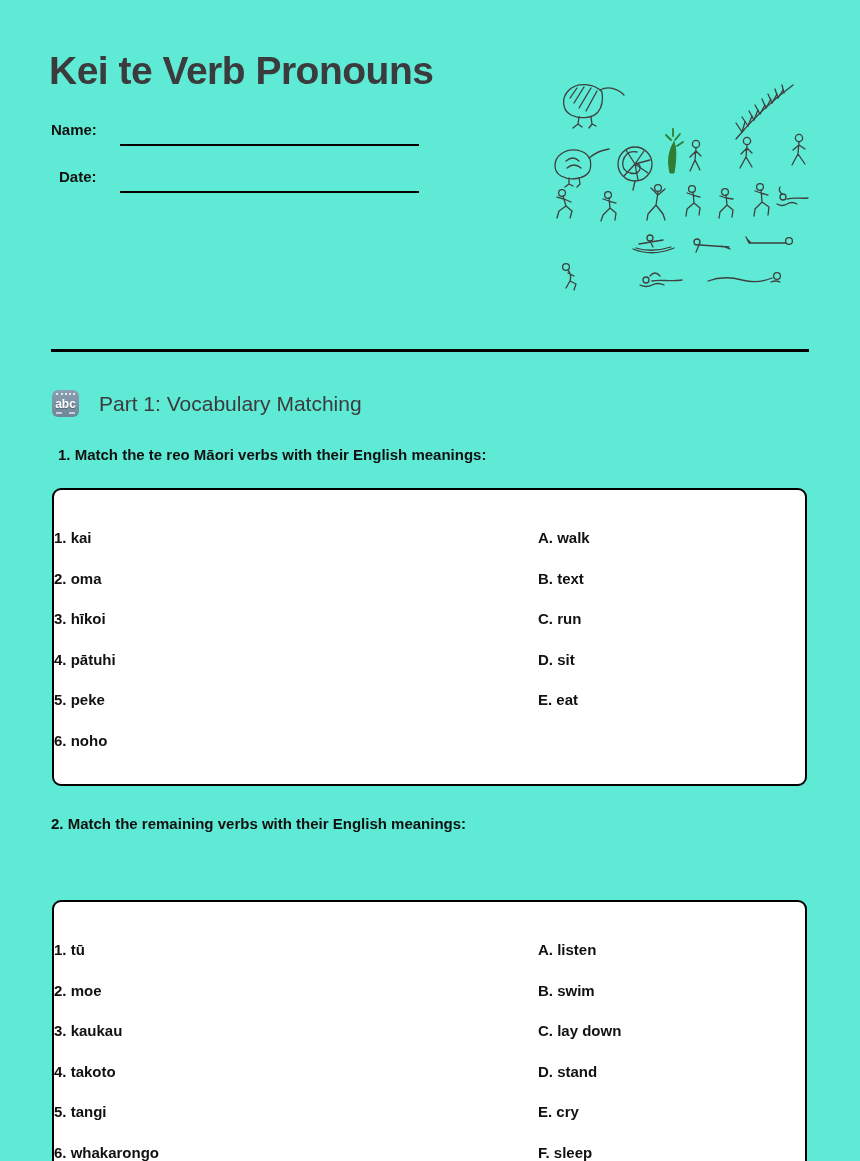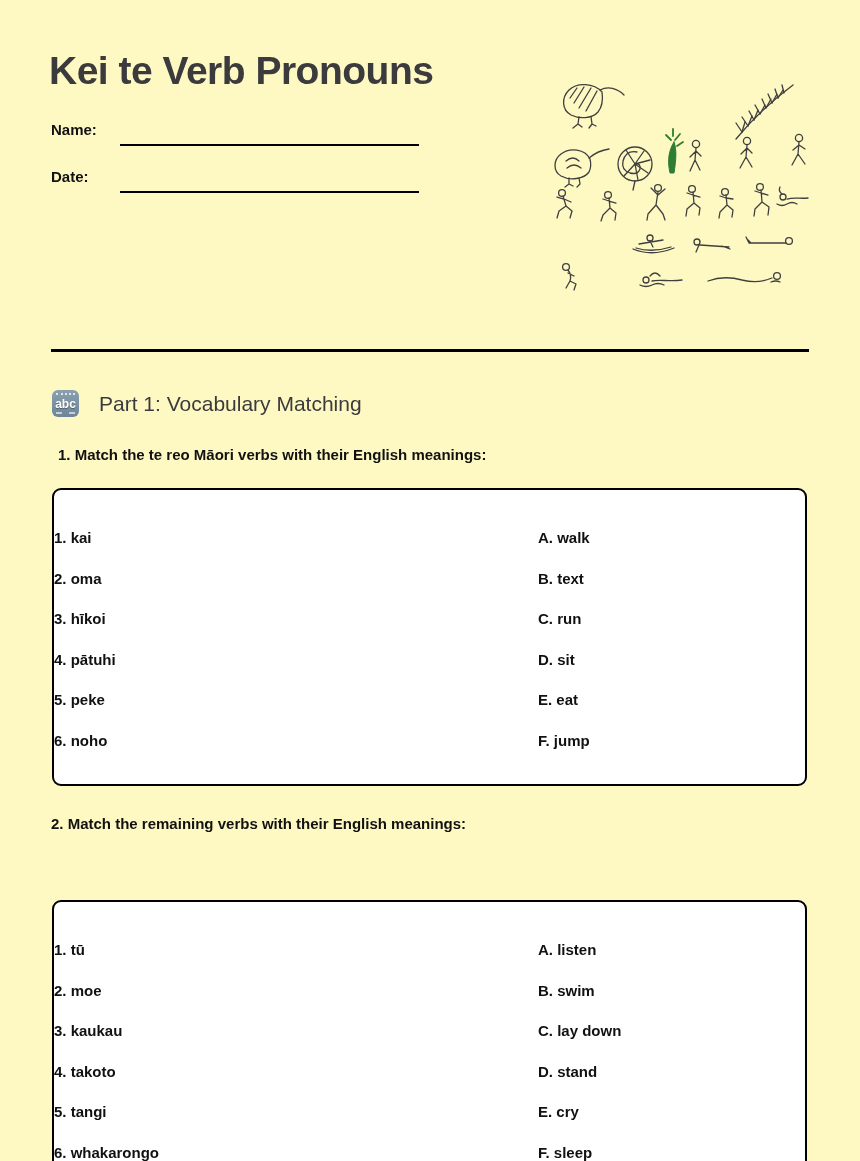--- a/index.html
+++ b/index.html
@@ -1,28 +1,28 @@
 <!DOCTYPE html>
 <html><head>
 <meta charset="utf-8">
 <style>
   * { margin:0; padding:0; box-sizing:border-box; }
   html,body { background:#ffffff; }
   body { font-family:"Liberation Sans","DejaVu Sans",sans-serif; color:#121212; }
-  .page { position:relative; width:860px; height:1161px; background:#fef9c3; overflow:hidden; }
+  .page { position:relative; width:860px; height:1161px; background:#5eead4; overflow:hidden; }
 
   .page-title {
     position:absolute; left:49px; top:48px;
     font-size:39px; line-height:46px; font-weight:700;
     letter-spacing:-0.5px; color:#3b3b3d;
   }
 
   .field-label { position:absolute; left:51px; font-size:15px; font-weight:700; color:#111; }
   .name-label { top:121px; }
-  .date-label { top:168px; }
+  .date-label { top:168px;margin-left:8px; }
   .field-line { position:absolute; left:120px; width:299px; height:2px; background:#000; }
   .name-line { top:144px; }
   .date-line { top:191px; }
 
   .illustration { position:absolute; left:546px; top:76px; width:266px; height:220px; }
 
   .divider { position:absolute; left:51px; top:349px; width:758px; height:3px; background:#000; }
 
   .part-heading { position:absolute; left:52px; top:390px; display:flex; align-items:center; gap:20px; }
   .abc-icon {
@@ -169,21 +169,20 @@
       <div class="match-item">4. pātuhi</div>
       <div class="match-item">5. peke</div>
       <div class="match-item">6. noho</div>
     </div>
     <div class="match-col col-meanings">
       <div class="match-item">A. walk</div>
       <div class="match-item">B. text</div>
       <div class="match-item">C. run</div>
       <div class="match-item">D. sit</div>
       <div class="match-item">E. eat</div>
-      <div class="match-item">F. jump</div>
     </div>
   </div>
 
   <p class="prompt prompt-2">2. Match the remaining verbs with their English meanings:</p>
 
   <div class="match-box box-2">
     <div class="match-col col-terms">
       <div class="match-item">1. tū</div>
       <div class="match-item">2. moe</div>
       <div class="match-item">3. kaukau</div>

